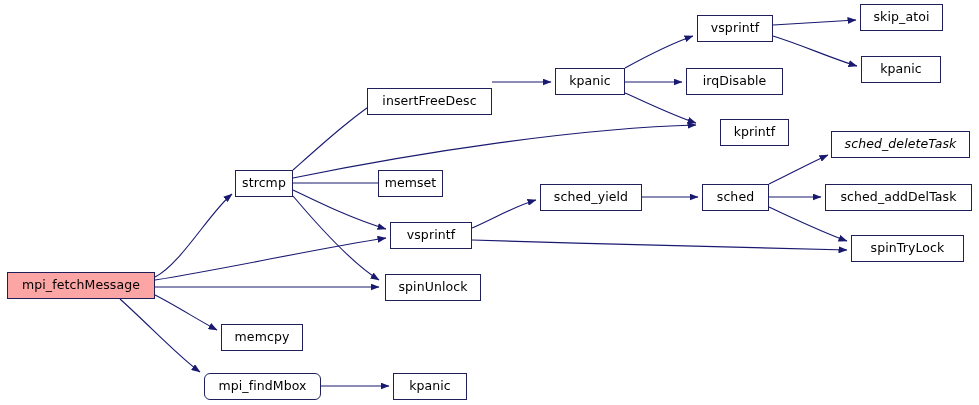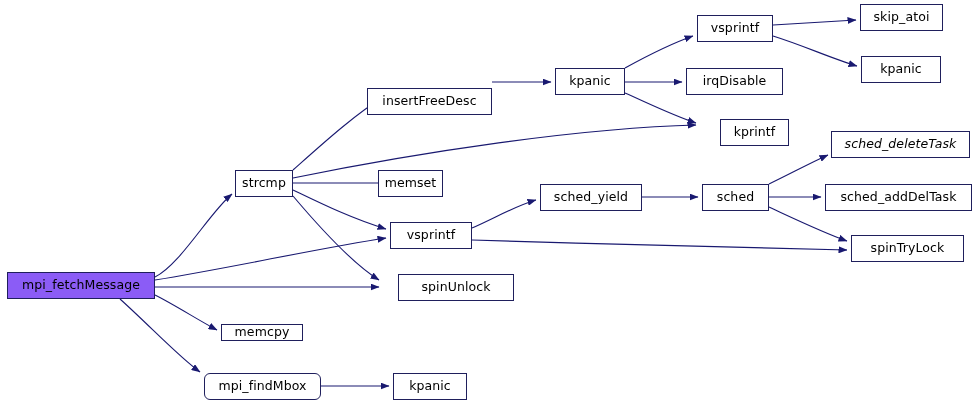--- a/index.html
+++ b/index.html
@@ -33,21 +33,21 @@
     font-size: 12.5px;
     line-height: 1;
     display: flex;
     align-items: center;
     justify-content: center;
     white-space: nowrap;
     letter-spacing: 0.1px;
     z-index: 2;
   }
   .node.current {
-    background: #8b5cf6;
+    background: #fca5a5;
   }
 </style>
 </head>
 <body>
 
 <div id="graph-canvas">
   <svg id="edge-layer" viewBox="0 0 979 405">
     <defs>
       <marker id="arrowhead" markerWidth="9" markerHeight="7" refX="8.5" refY="3.5" orient="auto" markerUnits="userSpaceOnUse">
         <polygon points="0 0, 9 3.5, 0 7" fill="#191970"></polygon>
@@ -79,36 +79,36 @@
         <path d="M321,386 L389,386" fill="none" stroke="#191970" stroke-width="1.1" marker-end="url(#arrowhead)"></path>
       </g>
   </svg>
   <div id="nodes-group">
       <div class="node current" style="left: 7px; top: 272px; width: 148px; height: 27px;">
         <span>mpi_fetchMessage</span>
       </div>
       <div class="node" style="left: 235px; top: 170px; width: 58px; height: 27px;">
         <span>strcmp</span>
       </div>
-      <div class="node" style="left: 221px; top: 324px; width: 82px; height: 17px;">
+      <div class="node" style="left: 221px; top: 324px; width: 82px; height: 27px;">
         <span>memcpy</span>
       </div>
       <div class="node" style="left: 204px; top: 373px; width: 117px; height: 27px; border-radius: 6px;">
         <span>mpi_findMbox</span>
       </div>
       <div class="node" style="left: 367px; top: 68px; width: 125px; height: 27px; margin-top: 20px;">
         <span>insertFreeDesc</span>
       </div>
       <div class="node" style="left: 378px; top: 170px; width: 65px; height: 27px;">
         <span>memset</span>
       </div>
       <div class="node" style="left: 390px; top: 222px; width: 82px; height: 27px;">
         <span>vsprintf</span>
       </div>
-      <div class="node" style="left: 398px; top: 274px; width: 116px; height: 27px;">
+      <div class="node" style="left: 385px; top: 274px; width: 96px; height: 27px;">
         <span>spinUnlock</span>
       </div>
       <div class="node" style="left: 393px; top: 373px; width: 74px; height: 27px;">
         <span>kpanic</span>
       </div>
       <div class="node" style="left: 555px; top: 68px; width: 70px; height: 27px;">
         <span>kpanic</span>
       </div>
       <div class="node" style="left: 540px; top: 184px; width: 102px; height: 27px; align-items: center;">
         <span>sched_yield</span>

